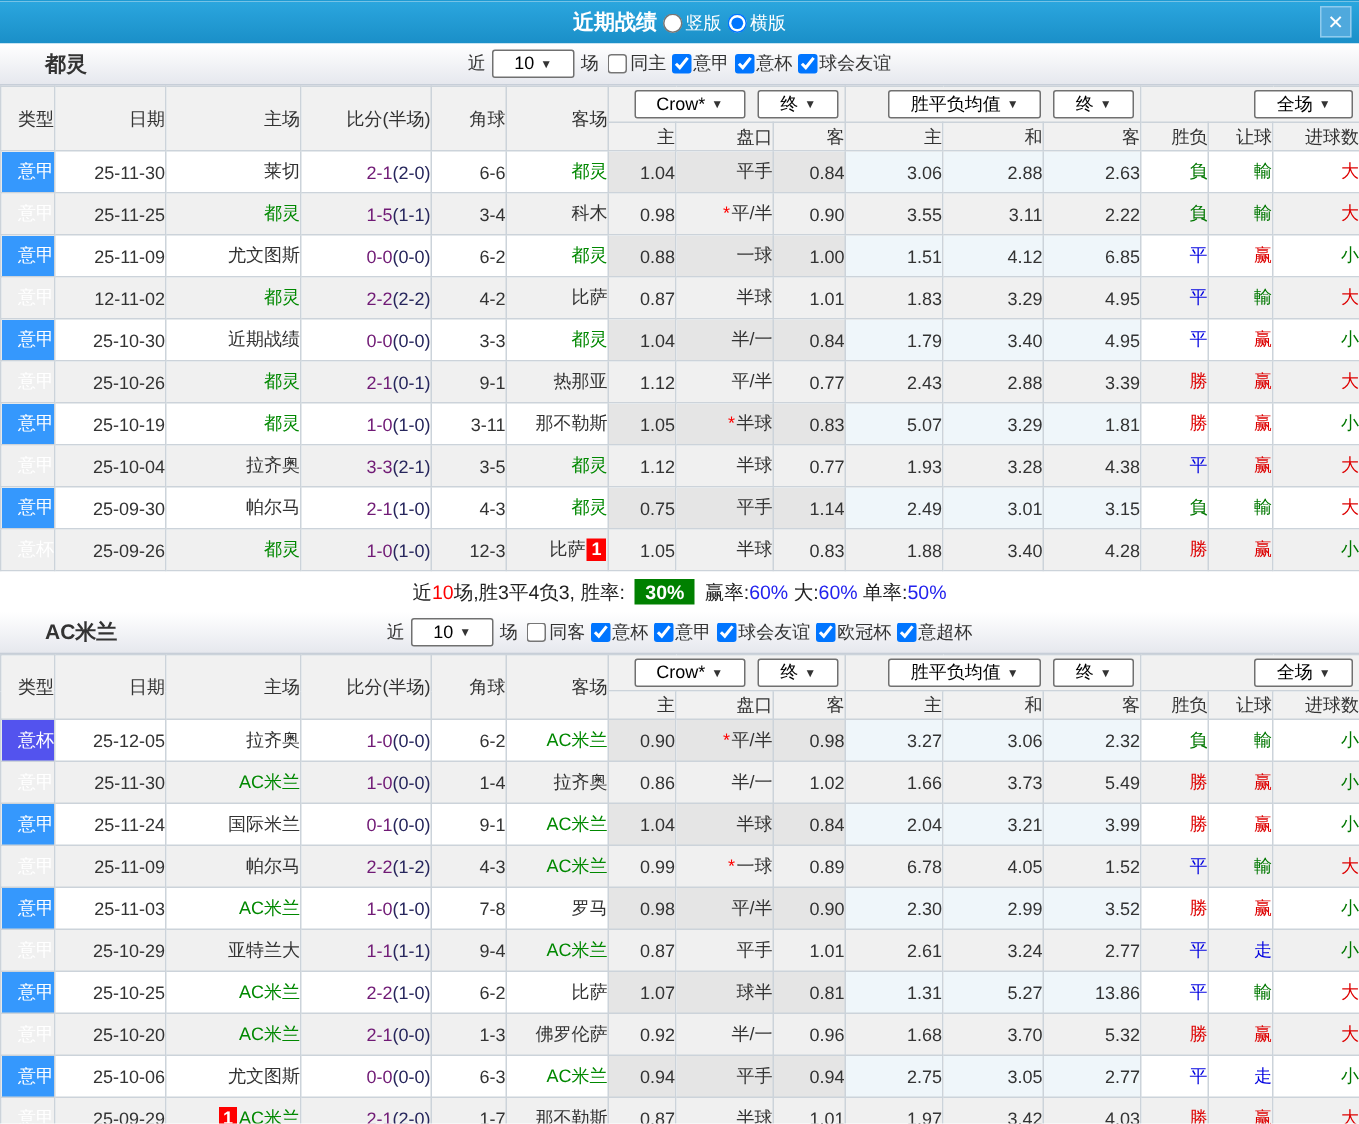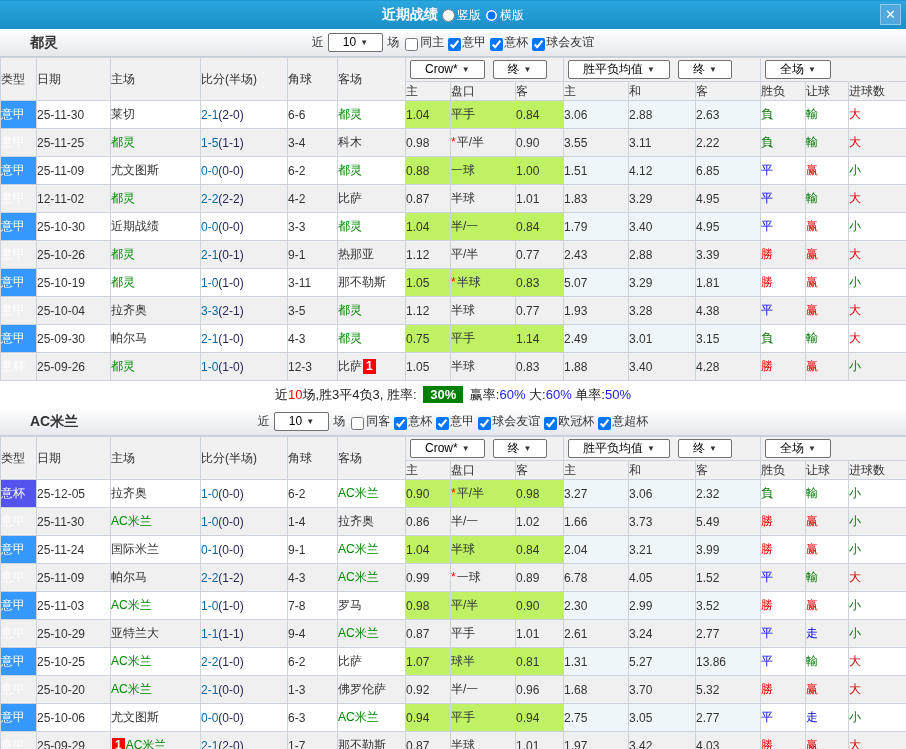--- a/index.html
+++ b/index.html
@@ -9,41 +9,41 @@
   .titlebar{height:28px;background:linear-gradient(#2ba6de,#1a8fc8);display:flex;align-items:center;justify-content:center;position:relative;color:#fff}
   .title-group{display:flex;align-items:center;gap:4px}
   .title-group .ttl{font-size:14px;font-weight:bold}
   .title-group label{font-size:12px;display:flex;align-items:center;gap:2px;cursor:pointer}
   .title-group input{width:13px;height:13px;margin:0}
   .close{position:absolute;right:5px;top:3px;width:21px;height:21px;background:#4fa9dd;border:1px solid #8ecbee;display:flex;align-items:center;justify-content:center;color:#fff;font-size:13px;font-weight:bold;cursor:pointer}
   
   .teamrow{height:28px;background:linear-gradient(#ffffff,#e6e8ee);border-bottom:1px solid #c7ced8;display:flex;align-items:center;position:relative}
   .teamname{position:absolute;left:30px;font-size:14px;font-weight:bold;color:#333}
   .filters{margin:0 auto;display:flex;align-items:center;font-size:12px;color:#333;white-space:nowrap}
-  .filters label{display:flex;align-items:flex-end;cursor:pointer}
+  .filters label{display:flex;align-items:center;cursor:pointer}
   .filters input{width:13px;height:13px;margin:0 2px 0 6px}
   .lg-filters{display:flex;align-items:center}
   .lg-filters label input{margin:0 1px 0 4px}
   
   .dd{display:inline-block;background:#fff;border:1px solid #707070;border-radius:2px;padding:1px 14px;margin:0 4px;font-size:12px;color:#000;line-height:15px;cursor:pointer;white-space:nowrap}
   .dd .arr{font-size:8px;margin-left:4px;color:#333;vertical-align:1px}
   
-  table{width:906px;border-collapse:collapse;table-layout:fixed;text-align:left;font-size:12px;color:#333}
+  table{width:906px;border-collapse:collapse;table-layout:fixed;text-align:right;font-size:12px;color:#333}
   th,td{border:1px solid #ccd3da;overflow:hidden;white-space:nowrap}
   thead th{background:#f1f1f1;font-weight:normal;color:#333}
   thead tr.h1 th{height:24px}
   thead tr.h2 th{height:19px}
   tbody td{height:28px}
   tbody tr:nth-child(even) td{background:#f0f0f0}
   tbody td.t-lg{background:#3598fd;color:#fff}
   tbody td.t-cup{background:#5353ee;color:#fff}
-  tbody td.c-crow{background:#bef264}
+  tbody td.c-crow{background:#e5e5e5}
   tbody td.c-avg{background:#eff6fa}
   .team{color:#008800}
-  .ft{color:#0369a1}
+  .ft{color:#701a75}
   .ht{color:#26265c}
   .star{color:#fe0000;margin-right:1px}
   .res-r{color:#dd0000}
   .res-g{color:#007700}
   .res-b{color:#0000e0}
   .badge1{display:inline-block;background:#fe0000;color:#fff;font-weight:bold;padding:0 3px;margin:0 1px;font-size:12px;line-height:15px}
   
   .summary{height:27px;display:flex;align-items:center;justify-content:center;font-size:13px;color:#222;background:#fff;white-space:pre}
   .rate-box{background:#008000;color:#fff;font-weight:bold;padding:1px 7px;margin:0 3px}
   .blue{color:#2222ee}

